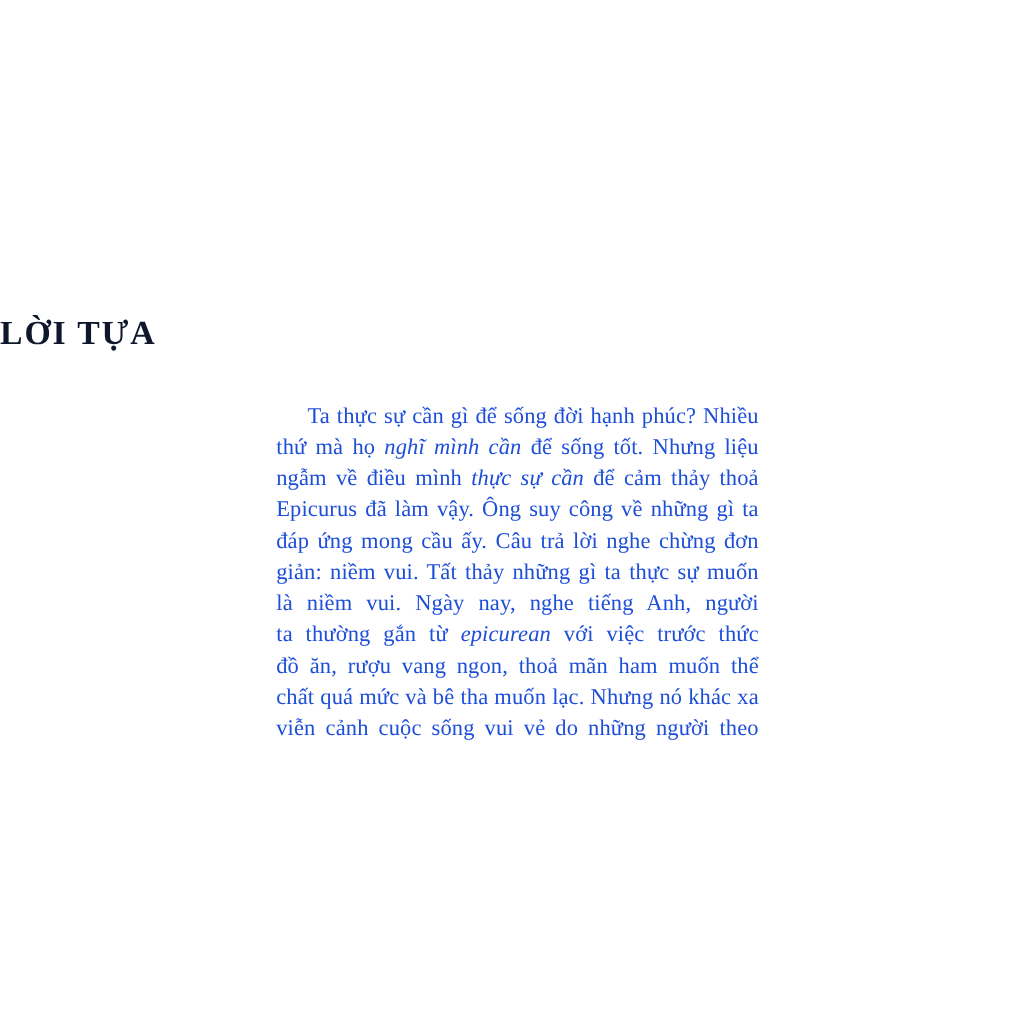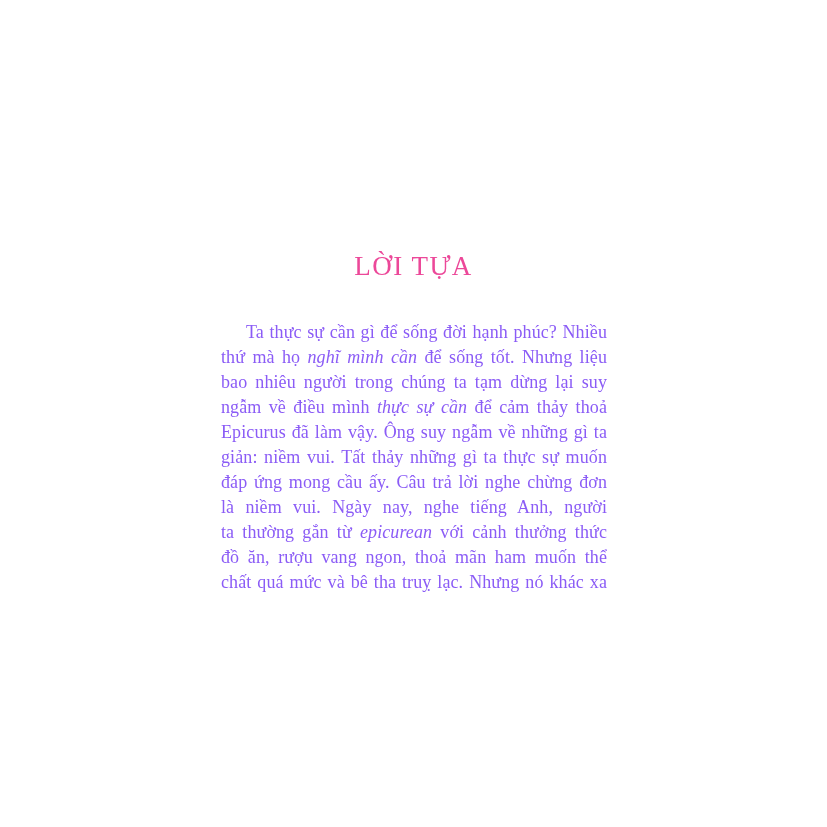--- a/index.html
+++ b/index.html
@@ -14,35 +14,35 @@
     background: #ffffff;
     overflow: hidden;
     font-family: "Liberation Serif", "DejaVu Serif", serif;
   }
   .chapter-title {
     position: absolute;
     top: 251px;
     left: 0;
     width: 827px;
     margin: 0;
-    text-align: center;
+    text-align: left;
     font-size: 27px;
     line-height: 30px;
-    font-weight: 400;
+    font-weight: 700;
     letter-spacing: 1.5px;
-    color: #ec4899;
+    color: #0f172a;
   }
   .paragraph {
     position: absolute;
     top: 320px;
     left: 221px;
     width: 386px;
     font-size: 18px;
     line-height: 25px;
-    color: #8b5cf6;
+    color: #1d4ed8;
     letter-spacing: 0.1px;
   }
   .text-line {
     text-align: justify;
     text-align-last: justify;
     min-height: 25px;
   }
   .text-line.first {
     text-indent: 25px;
   }
@@ -51,23 +51,23 @@
   }
 </style>
 </head>
 <body>
 
 <div class="page">
   <h1 class="chapter-title">LỜI TỰA</h1>
   <div class="paragraph">
       <div class="text-line first"><span>Ta thực sự cần gì để sống đời hạnh phúc? Nhiều</span></div>
       <div class="text-line"><span>thứ mà họ </span><em>nghĩ mình cần</em><span> để sống tốt. Nhưng liệu</span></div>
-      <div class="text-line"><span>bao nhiêu người trong chúng ta tạm dừng lại suy</span></div>
       <div class="text-line"><span>ngẫm về điều mình </span><em>thực sự cần</em><span> để cảm thảy thoả</span></div>
-      <div class="text-line"><span>Epicurus đã làm vậy. Ông suy ngẫm về những gì ta</span></div>
+      <div class="text-line"><span>Epicurus đã làm vậy. Ông suy công về những gì ta</span></div>
+      <div class="text-line"><span>đáp ứng mong cầu ấy. Câu trả lời nghe chừng đơn</span></div>
       <div class="text-line"><span>giản: niềm vui. Tất thảy những gì ta thực sự muốn</span></div>
-      <div class="text-line"><span>đáp ứng mong cầu ấy. Câu trả lời nghe chừng đơn</span></div>
       <div class="text-line"><span>là niềm vui. Ngày nay, nghe tiếng Anh, người</span></div>
-      <div class="text-line"><span>ta thường gắn từ </span><em>epicurean</em><span> với cảnh thưởng thức</span></div>
+      <div class="text-line"><span>ta thường gắn từ </span><em>epicurean</em><span> với việc trước thức</span></div>
       <div class="text-line"><span>đồ ăn, rượu vang ngon, thoả mãn ham muốn thể</span></div>
-      <div class="text-line"><span>chất quá mức và bê tha truỵ lạc. Nhưng nó khác xa</span></div>
+      <div class="text-line"><span>chất quá mức và bê tha muốn lạc. Nhưng nó khác xa</span></div>
+      <div class="text-line"><span>viễn cảnh cuộc sống vui vẻ do những người theo</span></div>
     </div>
 </div>
 
 </body></html>

